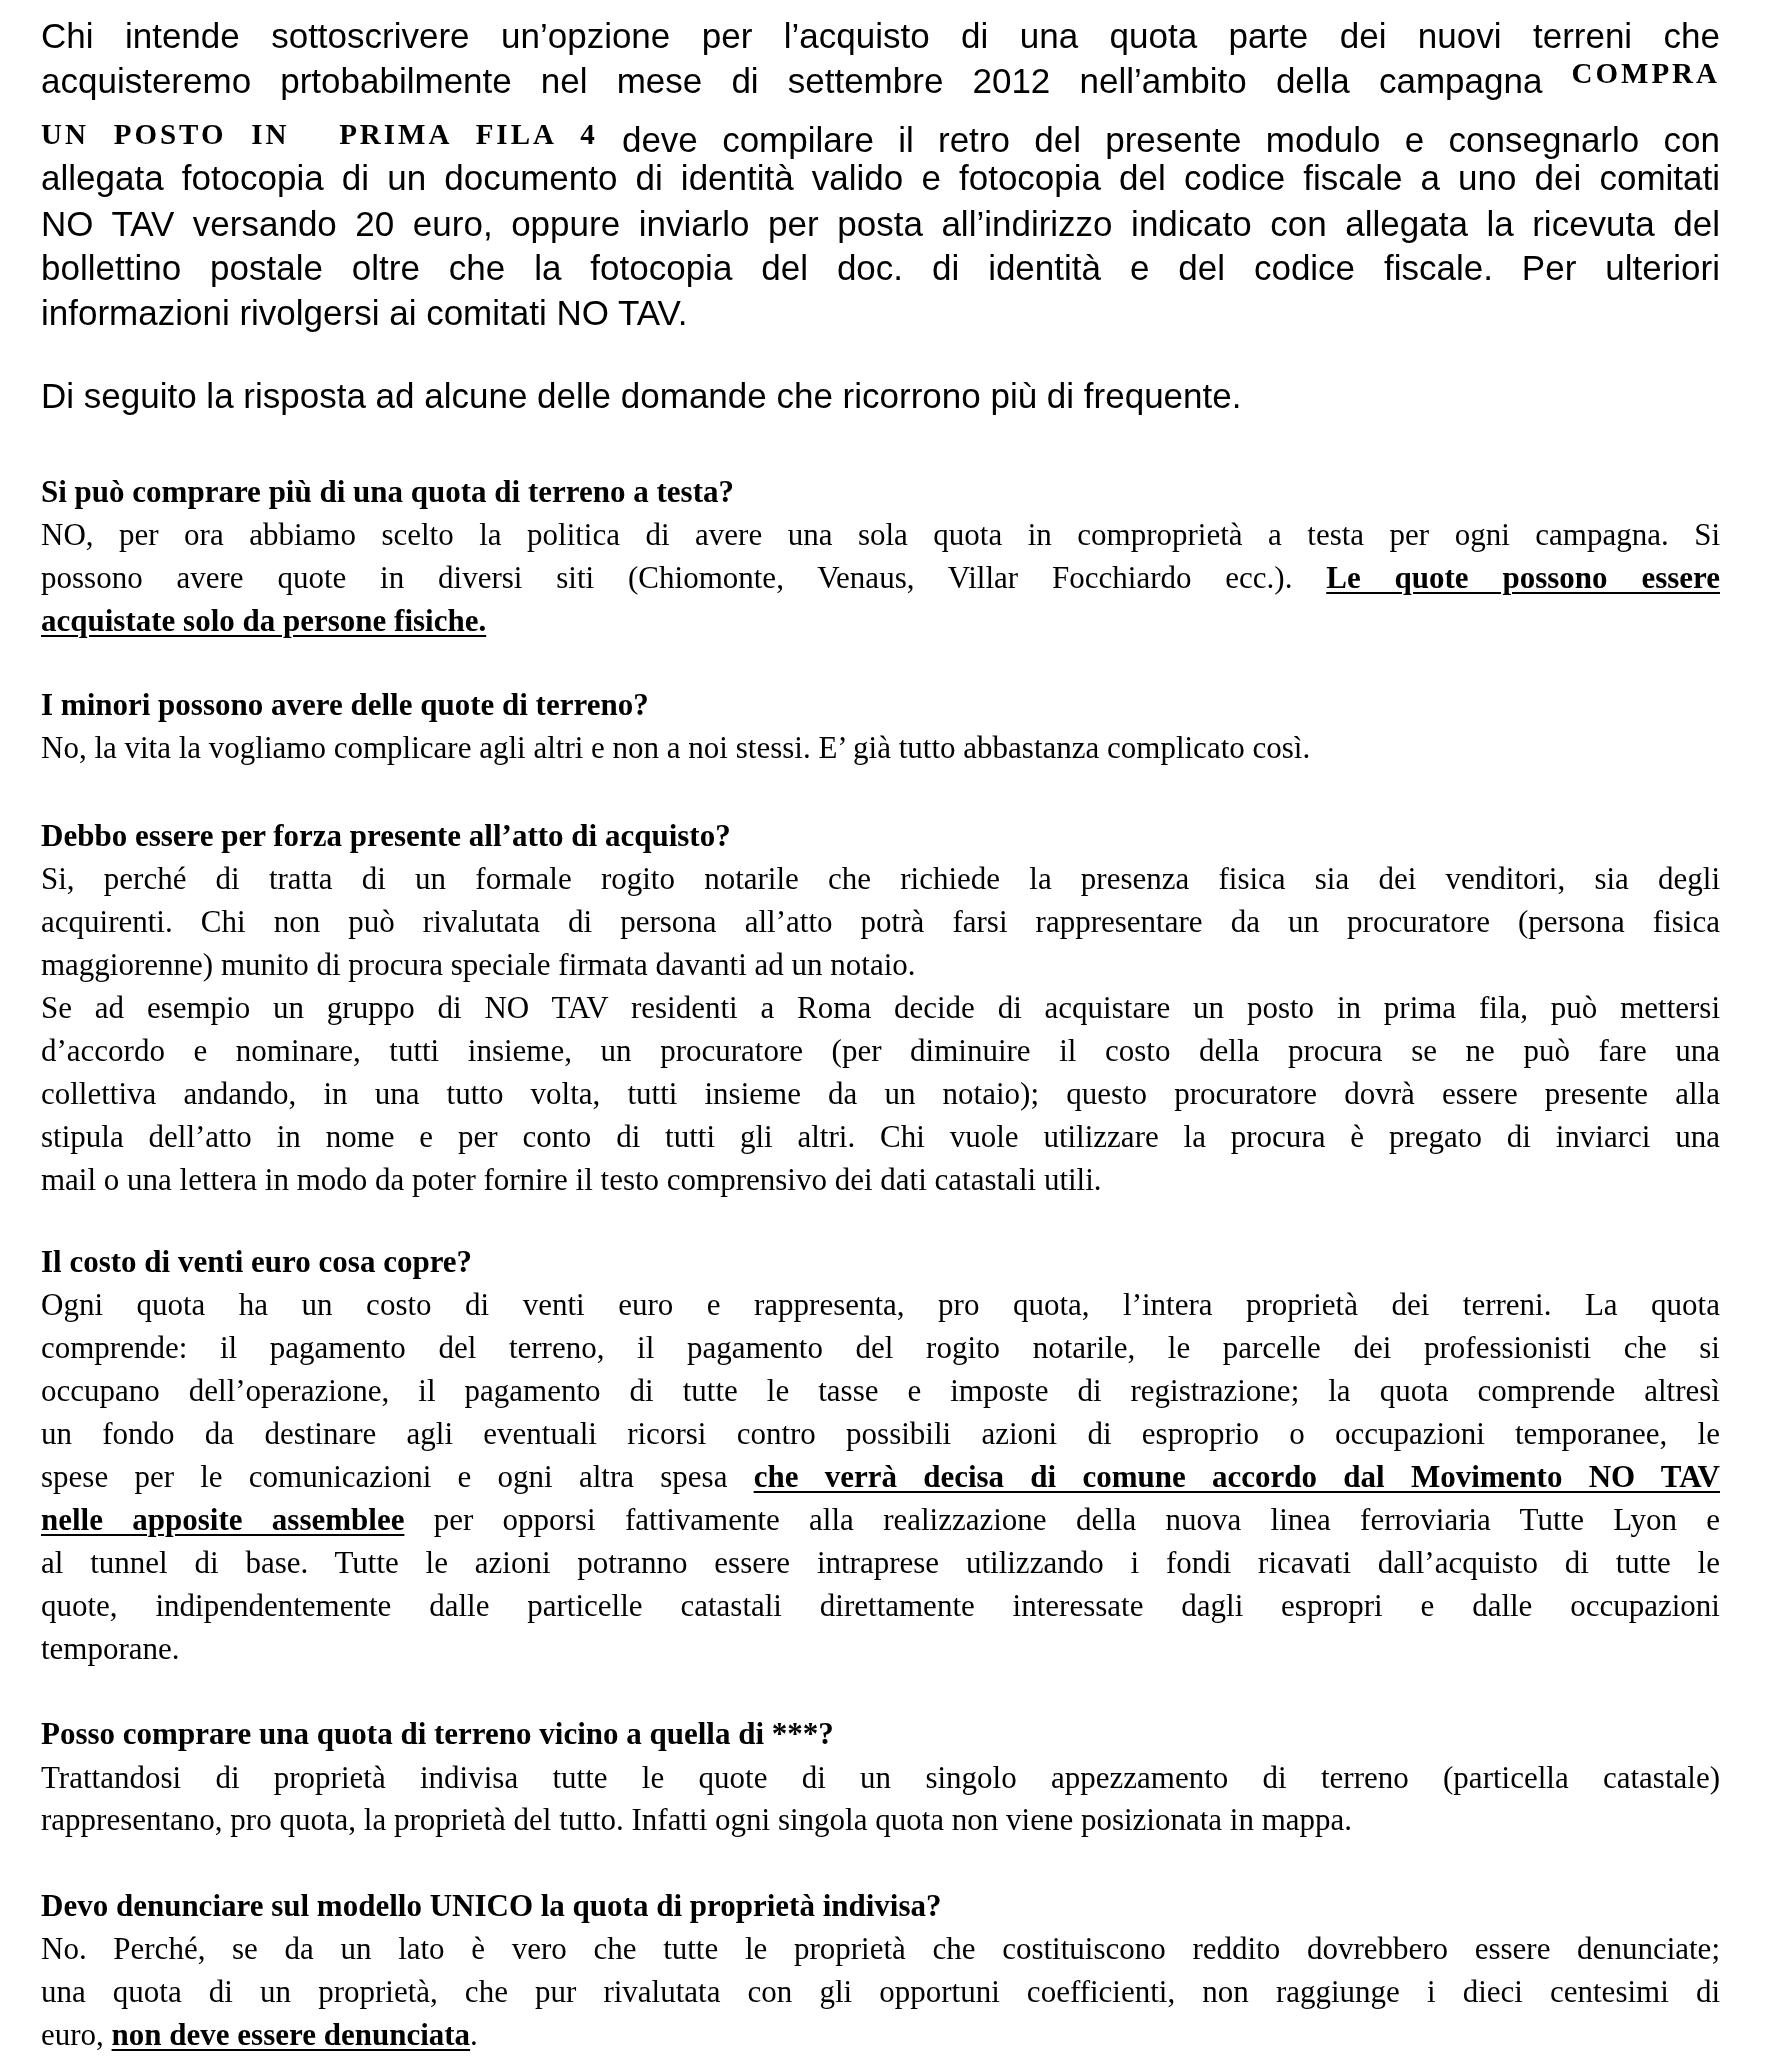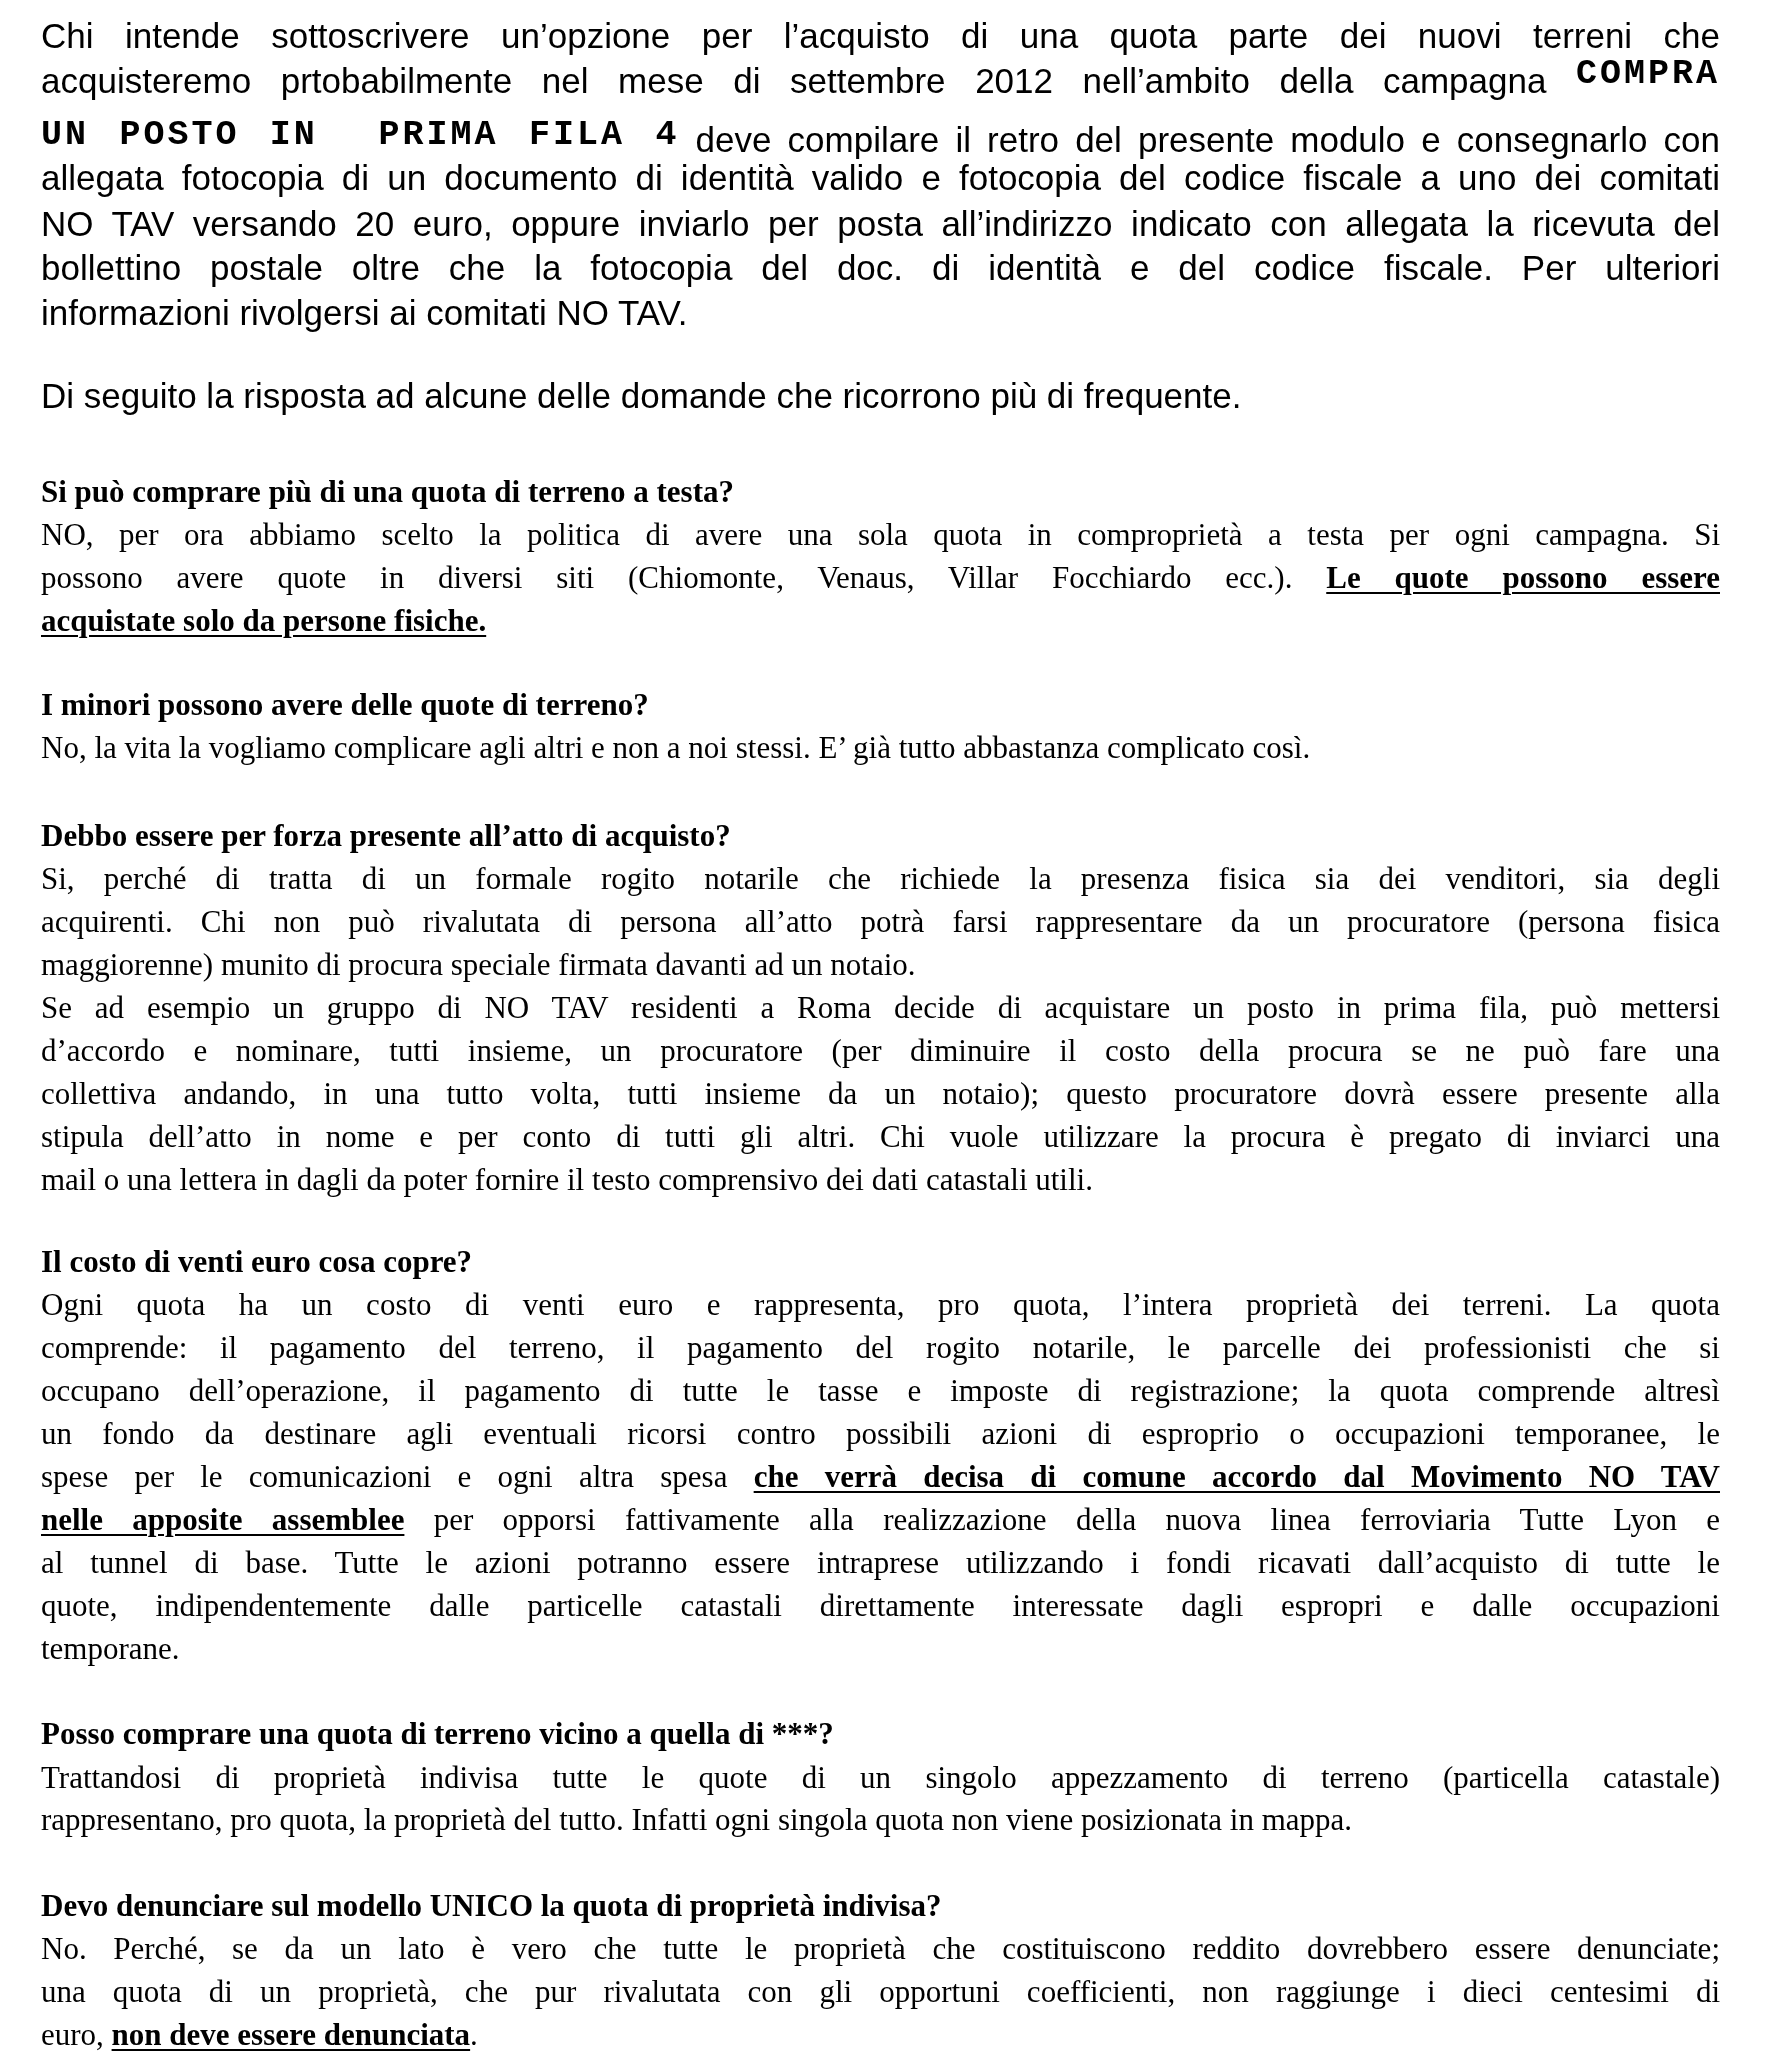--- a/index.html
+++ b/index.html
@@ -2,21 +2,21 @@
 <html style="font-size:12px"><head>
 <meta charset="utf-8">
 <style>
   html, body { margin:0; padding:0; background:#ffffff; }
   body { width:1782px; height:2066px; position:relative; overflow:hidden; color:#000; }
   .ln { position:absolute; left:41px; width:1679px; white-space:nowrap; }
   .sans { font-family:"Liberation Sans", sans-serif; font-size:35px; height:48px; line-height:48px; }
   .serif { font-family:"Liberation Serif", serif; font-size:31px; height:43px; line-height:43px; }
   .just { text-align:justify; text-align-last:justify; white-space:normal; }
   .bold { font-weight:bold; }
-  .camp { font-family:Liberation Mono, monospace; font-weight:bold; letter-spacing:3px; font-size:35px; }
+  .camp { font-family:Liberation Serif, serif; font-weight:bold; letter-spacing:3px; font-size:29px; }
   .raise { position:relative; top:-10.5px; }
   .u { text-decoration:underline; text-underline-offset:3.7px; text-decoration-thickness:2.2px;font-weight:bold; }
 </style>
 </head>
 <body>
 
 <div class="ln sans just" style="top:12px">Chi intende sottoscrivere un’opzione per l’acquisto di una quota parte dei nuovi terreni che</div>
 <div class="ln sans just" style="top:57px">
   <span>acquisteremo prtobabilmente nel mese di settembre 2012 nell’ambito della campagna</span>
   <span class="camp raise">COMPRA</span>
@@ -43,21 +43,21 @@
 <div class="ln serif" style="top:726px">No, la vita la vogliamo complicare agli altri e non a noi stessi. E’ già tutto abbastanza complicato così.</div>
 
 <div class="ln serif bold" style="top:814px">Debbo essere per forza presente all’atto di acquisto?</div>
 <div class="ln serif just" style="top:857px">Si, perché di tratta di un formale rogito notarile che richiede la presenza fisica sia dei venditori, sia degli</div>
 <div class="ln serif just" style="top:900px">acquirenti. Chi non può rivalutata di persona all’atto potrà farsi rappresentare da un procuratore (persona fisica</div>
 <div class="ln serif" style="top:943px">maggiorenne) munito di procura speciale firmata davanti ad un notaio.</div>
 <div class="ln serif just" style="top:986px">Se ad esempio un gruppo di NO TAV residenti a Roma decide di acquistare un posto in prima fila, può mettersi</div>
 <div class="ln serif just" style="top:1029px">d’accordo e nominare, tutti insieme, un procuratore (per diminuire il costo della procura se ne può fare una</div>
 <div class="ln serif just" style="top:1072px">collettiva andando, in una tutto volta, tutti insieme da un notaio); questo procuratore dovrà essere presente alla</div>
 <div class="ln serif just" style="top:1115px">stipula dell’atto in nome e per conto di tutti gli altri. Chi vuole utilizzare la procura è pregato di inviarci una</div>
-<div class="ln serif" style="top:1158px">mail o una lettera in dagli da poter fornire il testo comprensivo dei dati catastali utili.</div>
+<div class="ln serif" style="top:1158px">mail o una lettera in modo da poter fornire il testo comprensivo dei dati catastali utili.</div>
 
 <div class="ln serif bold" style="top:1240px">Il costo di venti euro cosa copre?</div>
 <div class="ln serif just" style="top:1283px">Ogni quota ha un costo di venti euro e rappresenta, pro quota, l’intera proprietà dei terreni. La quota</div>
 <div class="ln serif just" style="top:1326px">comprende: il pagamento del terreno, il pagamento del rogito notarile, le parcelle dei professionisti che si</div>
 <div class="ln serif just" style="top:1369px">occupano dell’operazione, il pagamento di tutte le tasse e imposte di registrazione; la quota comprende altresì</div>
 <div class="ln serif just" style="top:1412px">un fondo da destinare agli eventuali ricorsi contro possibili azioni di esproprio o occupazioni temporanee, le</div>
 <div class="ln serif just" style="top:1455px">
   <span>spese per le comunicazioni e ogni altra spesa</span>
   <span class="u">che verrà decisa di comune accordo dal Movimento NO TAV</span>
 </div>

